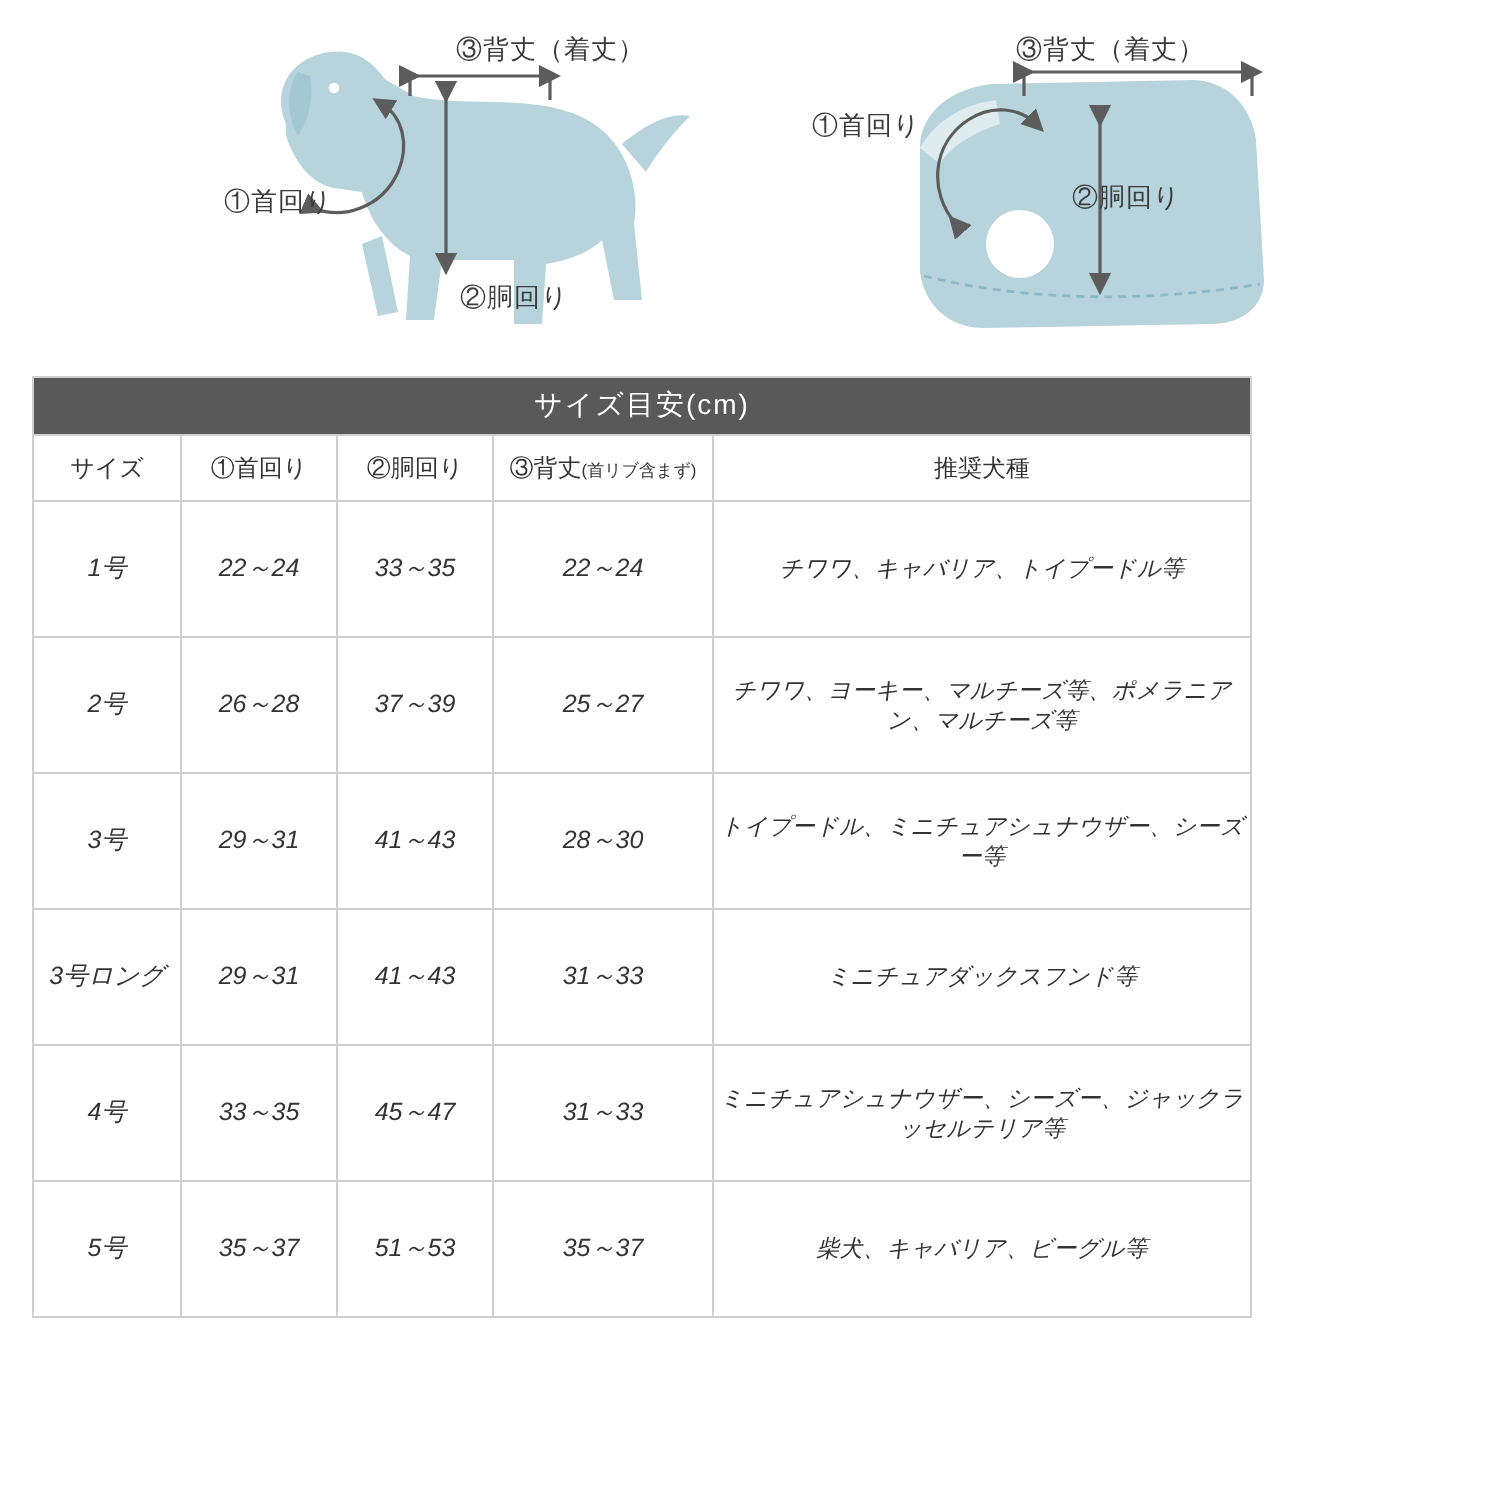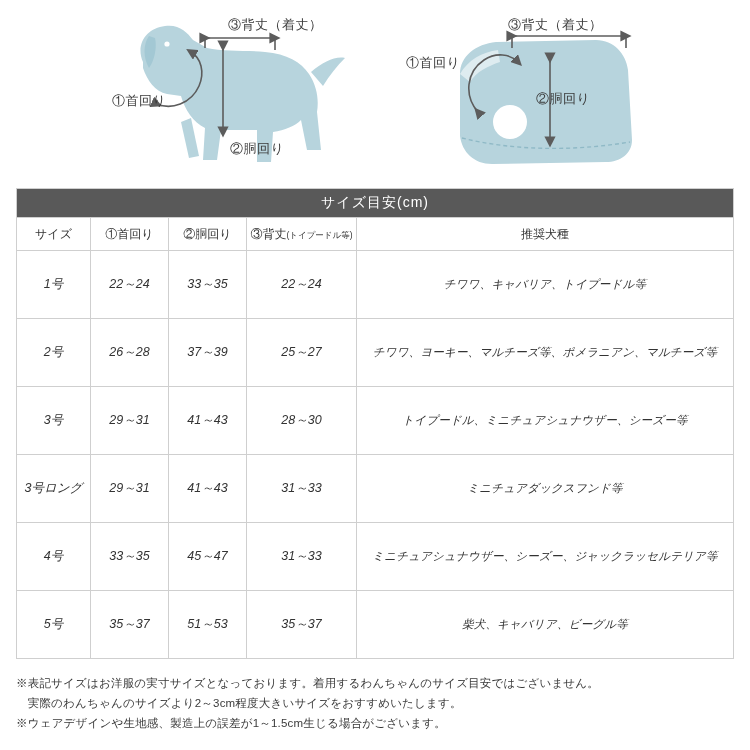--- a/index.html
+++ b/index.html
@@ -38,21 +38,21 @@
     position: absolute;
     font-size: 13px;
     color: #3a3a3a;
     white-space: nowrap;
     letter-spacing: 0.5px;
   }
 
   
   table.size-table {
     border-collapse: collapse;
-    width: 718px;
+    width: 610px;
     margin: 0 16px;
     table-layout: fixed;
   }
   table.size-table td,
   table.size-table th {
     border: 1px solid #cfcfcf;
     text-align: center;
     vertical-align: middle;
     font-weight: normal;
     color: #333333;
@@ -189,21 +189,21 @@
         <col class="col-breed">
     </colgroup>
     <tbody>
       <tr>
         <td class="tbl-title" colspan="5">サイズ目安(cm)</td>
       </tr>
       <tr class="hdr">
         <td>サイズ</td>
         <td>①首回り</td>
         <td>②胴回り</td>
-        <td><span>③背丈</span><span class="sub">(トイプードル等)</span></td>
+        <td><span>③背丈</span><span class="sub">(首リブ含まず)</span></td>
         <td>推奨犬種</td>
       </tr>
 
       <tr class="body-row">
         <td>1号</td>
         <td>22～24</td>
         <td>33～35</td>
         <td>22～24</td>
         <td class="breed">チワワ、キャバリア、トイプードル等</td>
       </tr>
@@ -238,19 +238,14 @@
       <tr class="body-row">
         <td>5号</td>
         <td>35～37</td>
         <td>51～53</td>
         <td>35～37</td>
         <td class="breed">柴犬、キャバリア、ビーグル等</td>
       </tr>
     </tbody>
   </table>
 
-  <div class="notes">
-    <div>※表記サイズはお洋服の実寸サイズとなっております。着用するわんちゃんのサイズ目安ではございません。</div>
-    <div>　実際のわんちゃんのサイズより2～3cm程度大きいサイズをおすすめいたします。</div>
-    <div>※ウェアデザインや生地感、製造上の誤差が1～1.5cm生じる場合がございます。</div>
-  </div>
 
 </div>
 
 </body></html>

